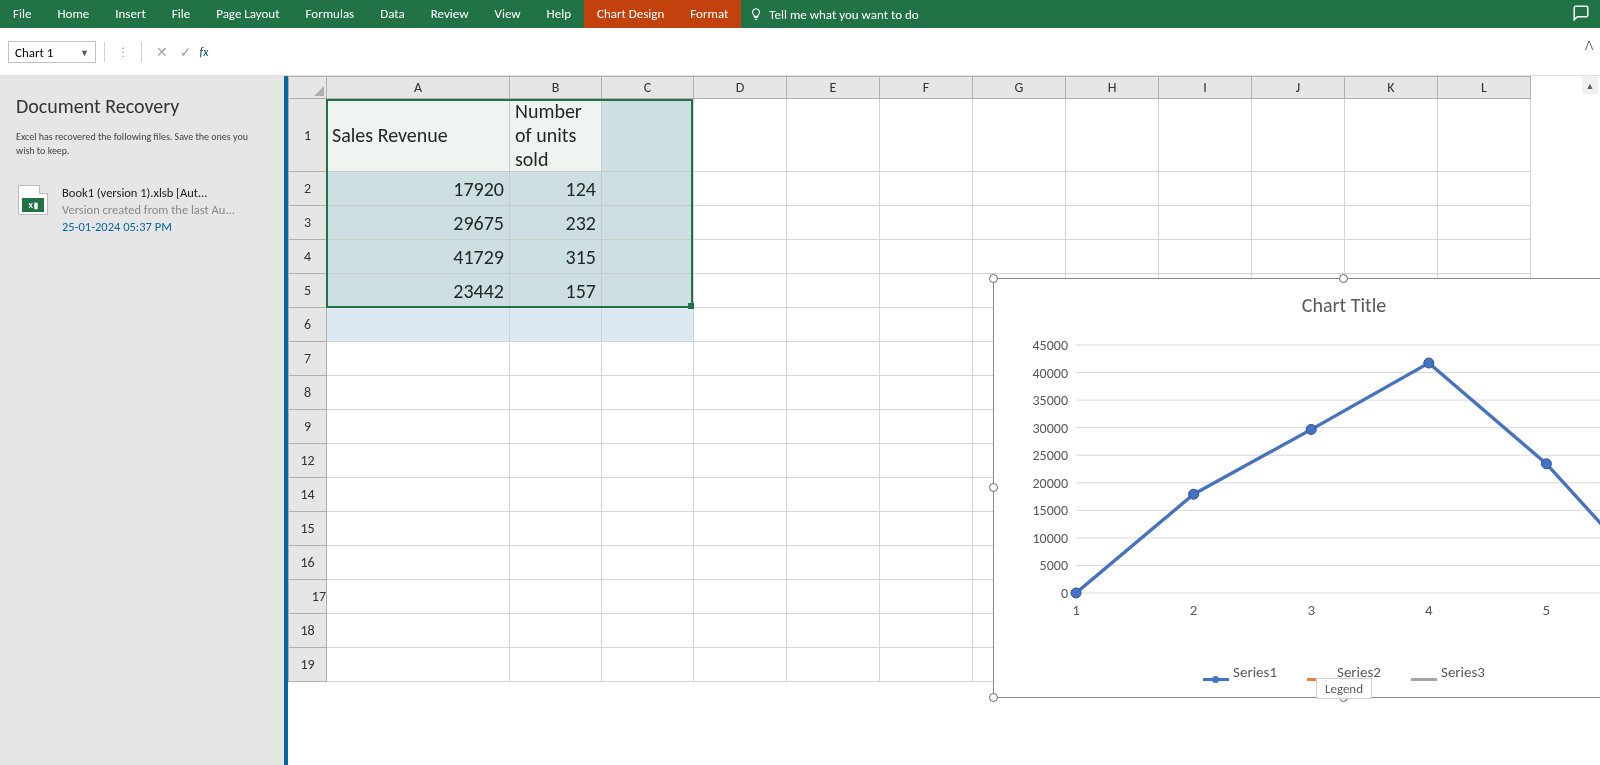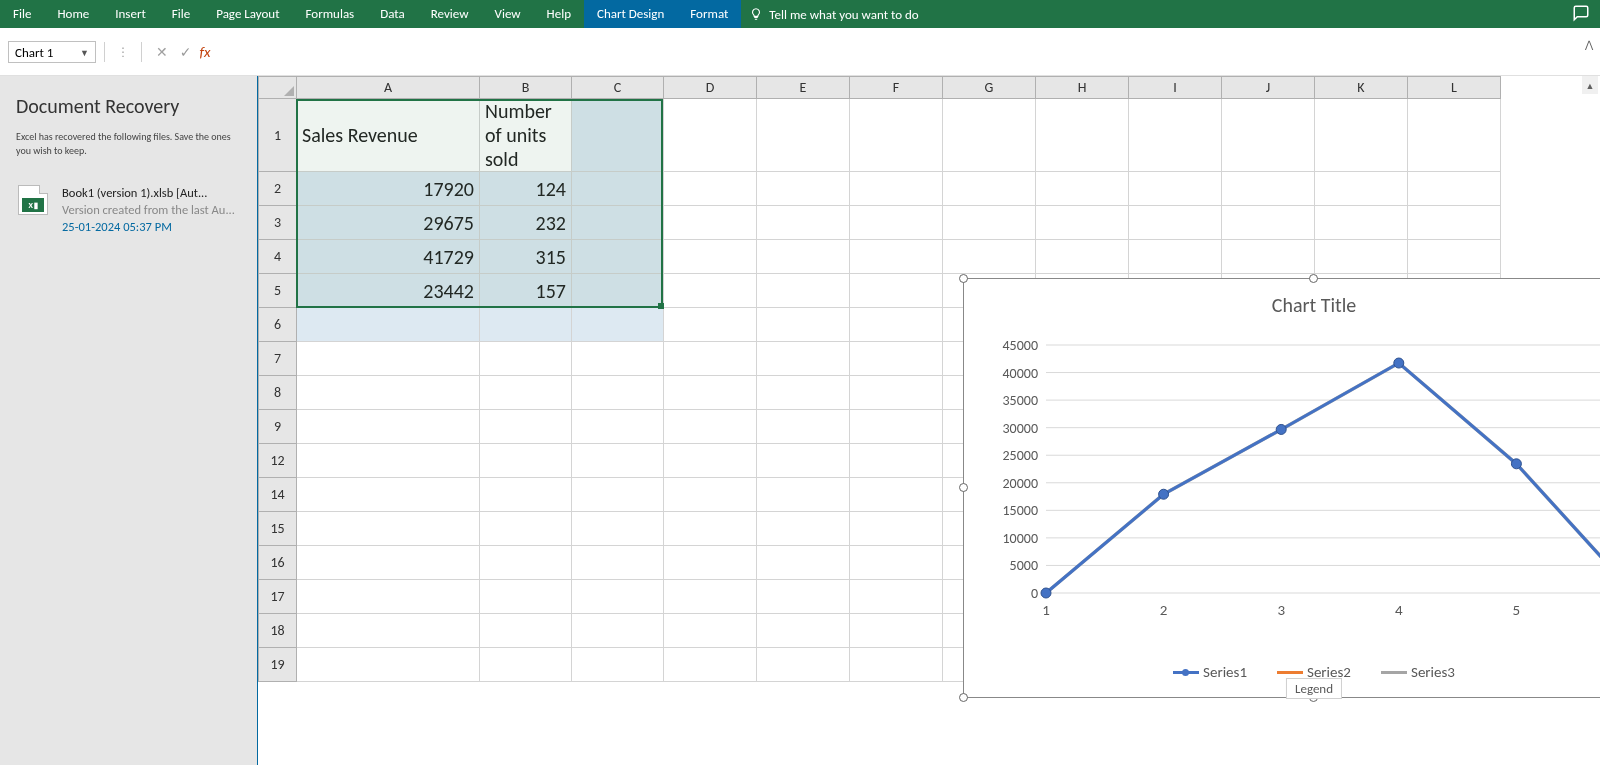--- a/index.html
+++ b/index.html
@@ -4,42 +4,42 @@
 <style>
   * { box-sizing: border-box; margin: 0; padding: 0; }
   html, body { width: 1600px; height: 765px; font-family: "Segoe UI", Calibri, sans-serif; overflow: hidden; background: #fff; }
   .ribbon {
     height: 28px; background: #217346; display: flex; align-items: center; color: #fff;
     font-size: 13px; position: relative;
   }
   .ribbon-tab {
     padding: 0 13px; height: 28px; line-height: 28px; cursor: pointer;
   }
-  .ribbon-tab.contextual { background: #0369a1; }
+  .ribbon-tab.contextual { background: #c2410c; }
   .tell-me { display: flex; align-items: center; gap: 6px; margin-left: 8px; }
   .bulb-icon { width: 14px; height: 14px; }
   .comment-icon-wrap { position: absolute; right: 10px; top: 4px; }
   .formula-bar-row {
     height: 48px; display: flex; align-items: flex-start; border-bottom: 1px solid #e0e0e0; background: #fff;
   }
   .name-box-wrap { display: flex; align-items: center; height: 28px; margin: 10px 0 0 8px; }
   .name-box {
     width: 88px; height: 22px; border: 1px solid #c0c0c0; font-size: 13px; padding: 0 6px;
     display: flex; align-items: center; justify-content: space-between; background: #fff;
   }
   .name-box-arrow { font-size: 9px; color: #555; }
   .fb-divider { width: 1px; height: 20px; background: #d0d0d0; margin: 0 8px; }
   .fb-btn { color: #a0a0a0; font-size: 14px; padding: 0 6px; cursor: pointer; font-family: "Segoe UI"; }
-  .fx-label { font-style: italic; color: #c2410c; font-size: 15px; padding: 0 6px 0 2px; }
+  .fx-label { font-style: italic; color: #0c4a6e; font-size: 12px; padding: 0 6px 0 2px; }
   .fx-input { flex: 1; height: 22px; border: none; margin-top: 10px; outline: none; font-size: 13px; }
   .collapse-caret { width: 18px; text-align: center; color: #606060; font-size: 10px; margin-top: 10px; margin-right: 2px; cursor: pointer; }
 
   .main-area { display: flex; height: calc(765px - 28px - 48px); }
   .doc-recovery {
-    width: 258px; background: #e6e6e6; border-right: 1px solid #0369a1; padding: 18px 16px 0 16px;
+    width: 288px; background: #e6e6e6; border-right: 4px solid #0369a1; padding: 18px 16px 0 16px;
     display: flex; flex-direction: column;
   }
   .doc-recovery h2 { font-size: 20px; font-weight: 400; color: #333; margin-bottom: 12px; }
   .doc-recovery .sub { font-size: 10px; color: #444; line-height: 1.35; margin-bottom: 24px; }
   .recovered-item { display: flex; gap: 10px; cursor: pointer; padding: 4px 2px; }
   .file-icon { width: 34px; height: 34px; flex-shrink: 0; }
   .file-icon-box {
     width: 30px; height: 30px; border: 1px solid #bbb; background: #fff; position: relative;
   }
   .file-icon-box::before {
@@ -99,21 +99,21 @@
   .ch-tl { left: -5px; top: -5px; }
   .ch-bl { left: -5px; bottom: -5px; }
   .ch-tm { left: 50%; top: -5px; margin-left: -5px; } .ch-bm { left: 50%; bottom: -5px; margin-left: -5px; }
   .ch-ml { left: -5px; top: 50%; margin-top: -5px; }
   .chart-title { text-align: center; font-size: 20px; color: #595959; margin-top: 14px; font-family: Calibri, sans-serif; }
   .plot { position: absolute; left: 20px; top: 56px; right: 20px; bottom: 78px; }
   .legend-row {
     position: absolute; bottom: 16px; left: 0; right: 0; display: flex; justify-content: center; gap: 30px;
     font-size: 15px; color: #595959; font-family: Calibri, sans-serif;
   }
-  .legend-item { display: flex; align-items: center; gap: 4px; }
+  .legend-item { display: flex; align-items: flex-end; gap: 4px; }
   .legend-line { width: 26px; height: 3px; position: relative; }
   .legend-dot { width: 7px; height: 7px; border-radius: 50%; position: absolute; left: 9px; top: -2px; }
   .legend-box {
     position: absolute; left: 50%; bottom: -2px; transform: translateX(-50%);
     border: 1px solid #d0d0d0; padding: 2px 8px; font-size: 13px; color: #595959; background: #fff;
   }
   .scroll-up { position: absolute; right: 2px; top: 0; width: 16px; height: 18px; background: #f0f0f0; display: flex; align-items:center; justify-content:center; font-size:9px; color:#606060; cursor:pointer; }
 </style>
 </head>
 <body>
@@ -396,21 +396,21 @@
             <td></td>
             <td></td>
             <td></td>
             <td></td>
             <td></td>
             <td></td>
             <td></td>
             <td></td>
           </tr>
           <tr>
-            <th style="height: 34px;">17</th>
+            <th style="height: 34px; text-align: right;">17</th>
             <td></td>
             <td></td>
             <td></td>
             <td></td>
             <td></td>
             <td></td>
             <td></td>
             <td></td>
             <td></td>
             <td></td>

